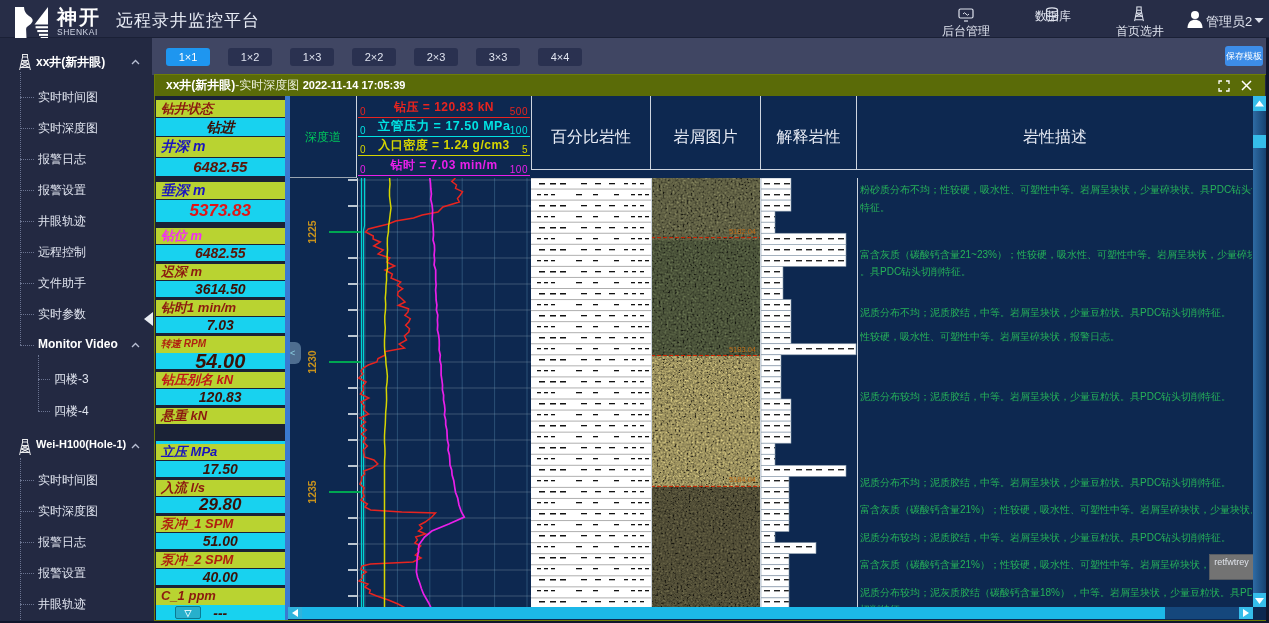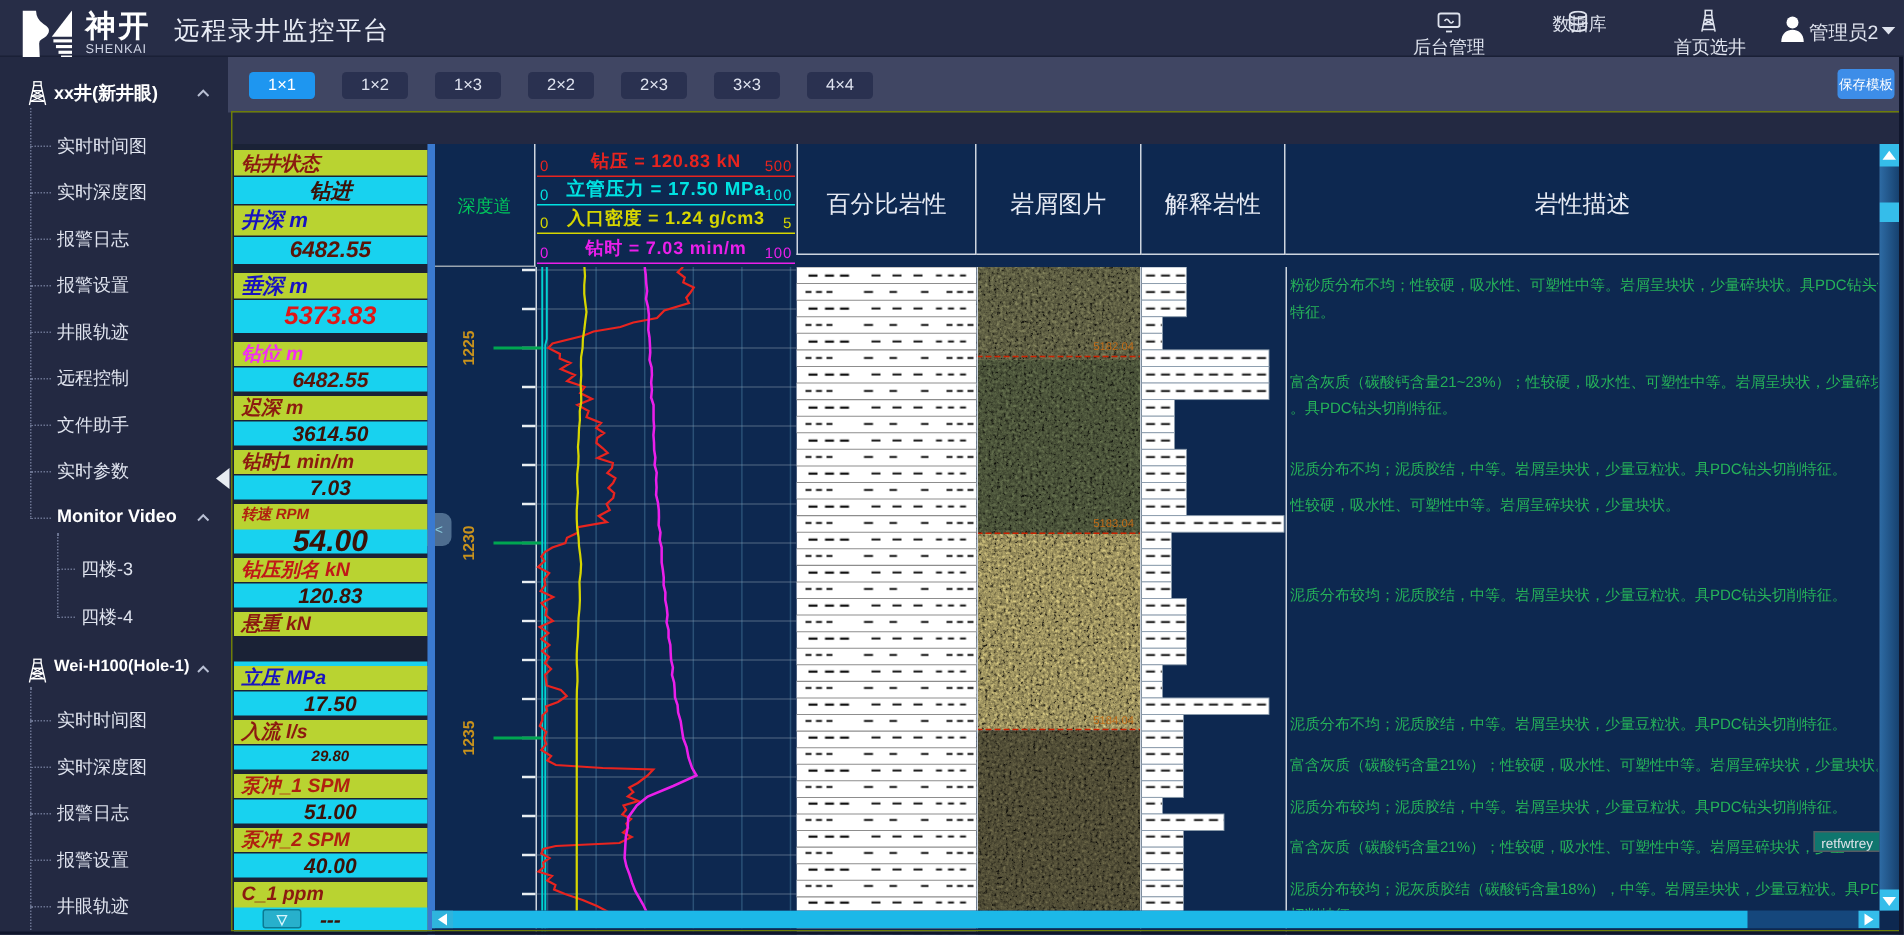--- a/index.html
+++ b/index.html
@@ -146,20 +146,30 @@
   <div class="abs" id="tabs">
     <div class="tab on" style="left:14px">1×1</div>
     <div class="tab" style="left:76px">1×2</div>
     <div class="tab" style="left:138px">1×3</div>
     <div class="tab" style="left:200px">2×2</div>
     <div class="tab" style="left:262px">2×3</div>
     <div class="tab" style="left:324px">3×3</div>
     <div class="tab" style="left:386px">4×4</div>
     <div id="savebtn">保存模板</div>
   </div>
+  <div class="abs" id="ptitle"><b style="margin-left:11px">xx井(新井眼)</b><span style="color:#e9edd8">-实时深度图</span>&nbsp;<b style="font-size:11px">2022-11-14 17:05:39</b>
+    <svg class="abs" style="left:1063px;top:5px" width="12" height="12" viewBox="0 0 12 12">
+        <g stroke="#fff" stroke-width="1.3" fill="none">
+          <path d="M1 4 V1 h3 M8 1 h3 v3 M11 8 v3 h-3 M4 11 H1 V8"></path>
+        </g>
+      </svg>
+    <svg class="abs" style="left:1086px;top:5px" width="11" height="11" viewBox="0 0 11 11">
+        <path d="M1 1 L10 10 M10 1 L1 10" stroke="#fff" stroke-width="1.5"></path>
+      </svg>
+  </div>
   <div class="abs" style="left:155px;top:96px;width:130px;height:527px;background:#1a2236"></div>
   <div class="abs" id="params">
       <div class="abs pl" style="top:99.5px;height:17px;line-height:17px;font-size:13px;color:#8b1a10">钻井状态</div>
       <div class="abs pv" style="top:117.5px;height:18px;line-height:18px;font-size:14px;color:#3b1208">钻进</div>
       <div class="abs pl" style="top:137px;height:19.5px;line-height:19.5px;font-size:14px;color:#1813c0">井深 m</div>
       <div class="abs pv" style="top:158px;height:18px;line-height:18px;font-size:15px;color:#5a1408">6482.55</div>
       <div class="abs pl" style="top:181.5px;height:17px;line-height:17px;font-size:14px;color:#1813c0">垂深 m</div>
       <div class="abs pv" style="top:199.5px;height:22.5px;line-height:22.5px;font-size:17px;color:#e01616">5373.83</div>
       <div class="abs pl" style="top:227.5px;height:16px;line-height:16px;font-size:13px;color:#f32cf3">钻位 m</div>
       <div class="abs pv" style="top:245px;height:16px;line-height:16px;font-size:14px;color:#5a1408">6482.55</div>
@@ -169,21 +179,21 @@
       <div class="abs pv" style="top:317px;height:16px;line-height:16px;font-size:14px;color:#3b1208">7.03</div>
       <div class="abs pl" style="top:335.5px;height:28px;line-height:16px;font-size:10px;color:#b02010">转速 RPM</div>
       <div class="abs pv" style="top:353px;height:16px;line-height:16px;font-size:20px;color:#3b1208">54.00</div>
       <div class="abs pl" style="top:371.5px;height:16px;line-height:16px;font-size:13px;color:#c01818">钻压别名 kN</div>
       <div class="abs pv" style="top:389px;height:16px;line-height:16px;font-size:14px;color:#3b1208">120.83</div>
       <div class="abs pl" style="top:407.5px;height:16px;line-height:16px;font-size:13px;color:#8b1a10">悬重 kN</div>
       <div class="abs pv" style="top:441px;height:16px;line-height:16px;font-size:14px;color:#3b1208">1009.67</div>
       <div class="abs pl" style="top:443.5px;height:16px;line-height:16px;font-size:13px;color:#1813c0">立压 MPa</div>
       <div class="abs pv" style="top:461px;height:16px;line-height:16px;font-size:14px;color:#3b1208">17.50</div>
       <div class="abs pl" style="top:479.5px;height:16px;line-height:16px;font-size:13px;color:#8b1a10">入流 l/s</div>
-      <div class="abs pv" style="top:497px;height:16px;line-height:16px;font-size:10px;color:#3b1208">29.80</div>
+      <div class="abs pv" style="top:497px;height:16px;line-height:16px;font-size:17px;color:#3b1208">29.80</div>
       <div class="abs pl" style="top:515.5px;height:16px;line-height:16px;font-size:13px;color:#b02010">泵冲_1 SPM</div>
       <div class="abs pv" style="top:533px;height:16px;line-height:16px;font-size:14px;color:#3b1208">51.00</div>
       <div class="abs pl" style="top:551.5px;height:16px;line-height:16px;font-size:13px;color:#b02010">泵冲_2 SPM</div>
       <div class="abs pv" style="top:569px;height:16px;line-height:16px;font-size:14px;color:#3b1208">40.00</div>
       <div class="abs pl" style="top:587.5px;height:34px;line-height:16px;font-size:13px;color:#8b1a10">C_1 ppm</div>
       <div class="abs pv" style="top:605px;height:16px;line-height:16px;font-size:14px;color:#3b1208">---<span style="position:absolute;left:19px;top:1px;width:26px;height:13px;background:#27b0cc;border:1px solid #0a7a94;border-radius:2px;color:#d8f6fc;font-size:9px;line-height:12px;font-style:normal">▽</span></div>
     </div>
   <div class="abs" id="bluebar"></div>
   <div class="abs" id="chart">
       <div class="abs" style="left:0;top:0;width:963px;height:82px">
@@ -440,30 +450,30 @@
         <rect x="0" y="386.75" width="28" height="11.05" fill="url(#idsh)" stroke="#8899aa" stroke-width="0.6"></rect>
         <rect x="0" y="397.8" width="28" height="11.05" fill="url(#idsh)" stroke="#8899aa" stroke-width="0.6"></rect>
         <rect x="0" y="408.85" width="28" height="11.05" fill="url(#idsh)" stroke="#8899aa" stroke-width="0.6"></rect>
         <rect x="0" y="419.90000000000003" width="28" height="11.05" fill="url(#idsh)" stroke="#8899aa" stroke-width="0.6"></rect>
       </svg>
       <div class="abs" style="left:570px;top:87px;width:392px;color:#26b259;font-size:10px;white-space:nowrap;overflow:hidden">粉砂质分布不均；性较硬，吸水性、可塑性中等。岩屑呈块状，少量碎块状。具PDC钻头切削</div>
       <div class="abs" style="left:570px;top:105px;width:392px;color:#26b259;font-size:10px;white-space:nowrap;overflow:hidden">特征。</div>
       <div class="abs" style="left:570px;top:152px;width:392px;color:#26b259;font-size:10px;white-space:nowrap;overflow:hidden">富含灰质（碳酸钙含量21~23%）；性较硬，吸水性、可塑性中等。岩屑呈块状，少量碎块状</div>
       <div class="abs" style="left:570px;top:169px;width:392px;color:#26b259;font-size:10px;white-space:nowrap;overflow:hidden">。具PDC钻头切削特征。</div>
       <div class="abs" style="left:570px;top:210px;width:392px;color:#26b259;font-size:10px;white-space:nowrap;overflow:hidden">泥质分布不均；泥质胶结，中等。岩屑呈块状，少量豆粒状。具PDC钻头切削特征。</div>
-      <div class="abs" style="left:570px;top:234px;width:392px;color:#26b259;font-size:10px;white-space:nowrap;overflow:hidden">性较硬，吸水性、可塑性中等。岩屑呈碎块状，少量块状。</div>
+      <div class="abs" style="left:570px;top:234px;width:392px;color:#26b259;font-size:10px;white-space:nowrap;overflow:hidden">性较硬，吸水性、可塑性中等。岩屑呈碎块状，报警日志。</div>
       <div class="abs" style="left:570px;top:294px;width:392px;color:#26b259;font-size:10px;white-space:nowrap;overflow:hidden">泥质分布较均；泥质胶结，中等。岩屑呈块状，少量豆粒状。具PDC钻头切削特征。</div>
       <div class="abs" style="left:570px;top:380px;width:392px;color:#26b259;font-size:10px;white-space:nowrap;overflow:hidden">泥质分布不均；泥质胶结，中等。岩屑呈块状，少量豆粒状。具PDC钻头切削特征。</div>
       <div class="abs" style="left:570px;top:407px;width:392px;color:#26b259;font-size:10px;white-space:nowrap;overflow:hidden">富含灰质（碳酸钙含量21%）；性较硬，吸水性、可塑性中等。岩屑呈碎块状，少量块状。</div>
       <div class="abs" style="left:570px;top:435px;width:392px;color:#26b259;font-size:10px;white-space:nowrap;overflow:hidden">泥质分布较均；泥质胶结，中等。岩屑呈块状，少量豆粒状。具PDC钻头切削特征。</div>
       <div class="abs" style="left:570px;top:462px;width:392px;color:#26b259;font-size:10px;white-space:nowrap;overflow:hidden">富含灰质（碳酸钙含量21%）；性较硬，吸水性、可塑性中等。岩屑呈碎块状，少量</div>
       <div class="abs" style="left:570px;top:490px;width:392px;color:#26b259;font-size:10px;white-space:nowrap;overflow:hidden">泥质分布较均；泥灰质胶结（碳酸钙含量18%），中等。岩屑呈块状，少量豆粒状。具PDC钻头</div>
       <div class="abs" style="left:570px;top:507px;width:392px;color:#26b259;font-size:10px;white-space:nowrap;overflow:hidden">切削特征。</div>
       <div class="abs" style="left:567px;top:82px;width:1px;height:445px;background:#cdd5df"></div>
-      <div class="abs" style="left:919px;top:458px;width:45px;height:14px;background:#0f766e;color:#dfe3ea;font-size:9px;text-align:center;line-height:14px;border:1px solid #565b62">retfwtrey</div>
+      <div class="abs" style="left:919px;top:458px;width:45px;height:26px;background:#737373;color:#dfe3ea;font-size:9px;text-align:center;line-height:14px;border:1px solid #565b62">retfwtrey</div>
       <div class="abs" style="left:0;top:246px;width:11px;height:22px;background:#5a7a9a;border-radius:0 6px 6px 0;color:#9fe8f8;font-size:9px;line-height:22px;opacity:0.85">&lt;</div>
     </div>
   <div class="abs" id="vscroll" style="left: 1253px; top: 96px; width: 13px; height: 527px; background: linear-gradient(90deg, rgb(46, 107, 164), rgb(22, 65, 111));">
       <svg width="13" height="527">
         <rect x="0" y="511" width="13" height="16" fill="#0d2850"></rect>
         <rect x="0" y="0" width="13" height="15" fill="#35bdea"></rect>
         <polygon points="6.5,4.5 11,10.5 2,10.5" fill="#fff"></polygon>
         <rect x="0" y="39" width="13" height="13" fill="#35bdea"></rect>
         <rect x="0" y="497" width="13" height="14" fill="#35bdea"></rect>
         <polygon points="6.5,508 11,502 2,502" fill="#fff"></polygon>

